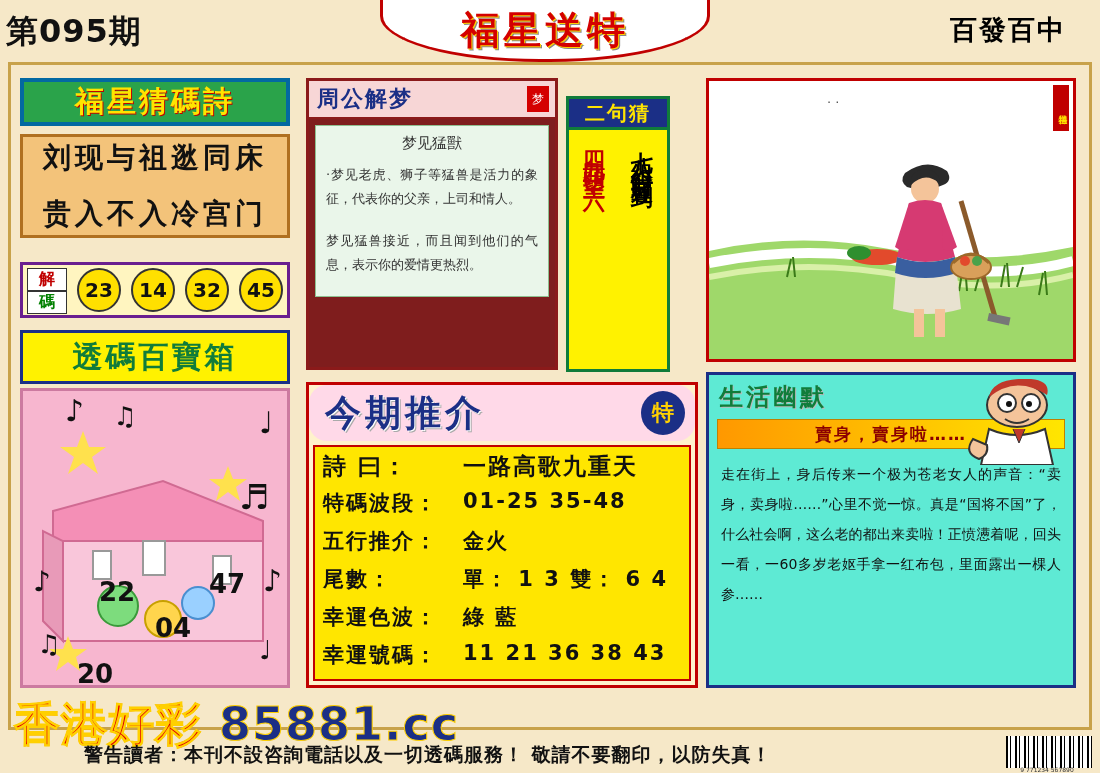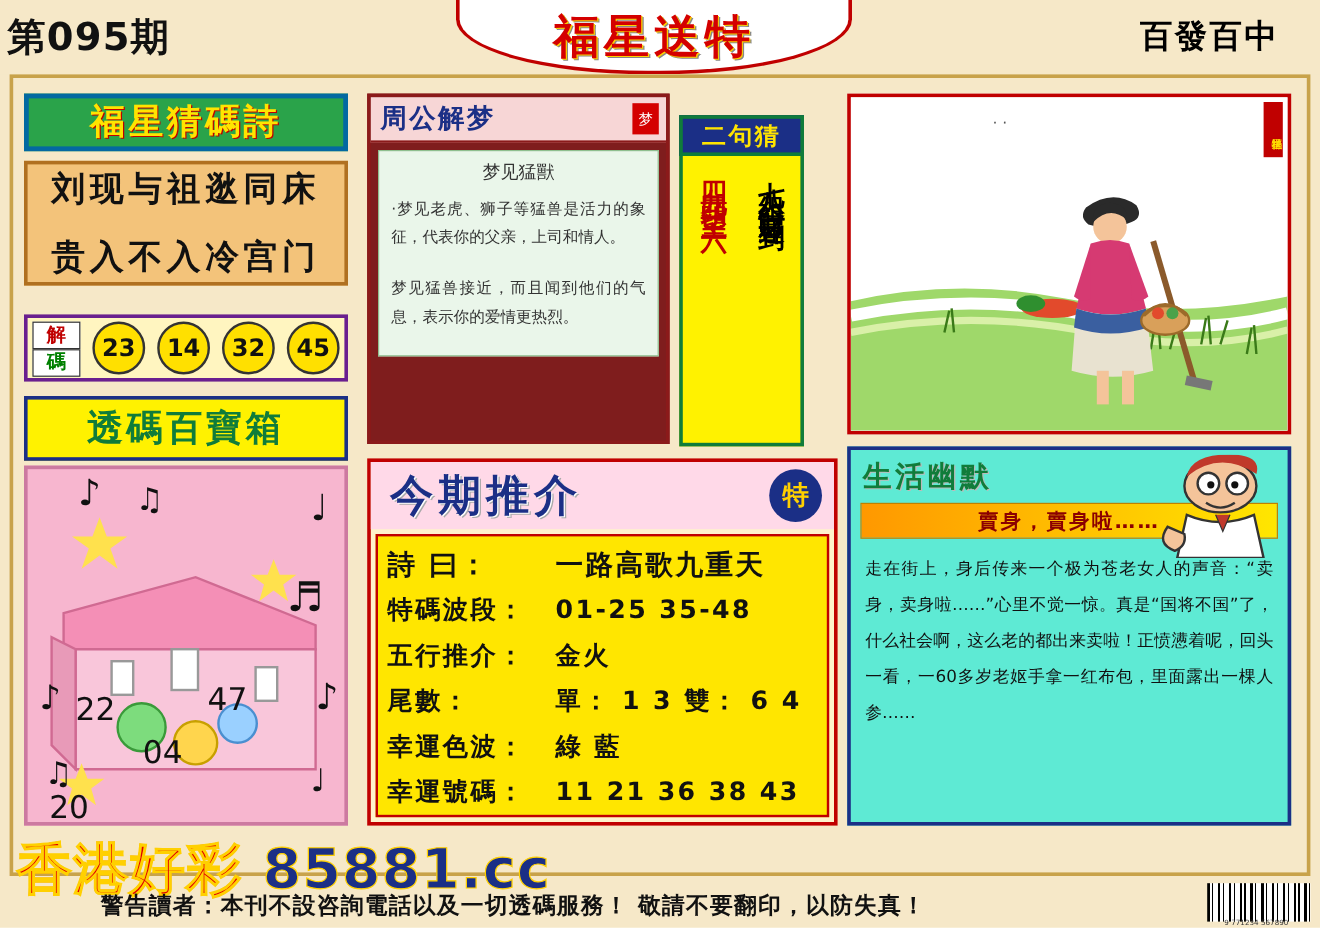--- a/index.html
+++ b/index.html
@@ -118,21 +118,21 @@
     font-size:30px;font-weight:bold;color:#107c3a;letter-spacing:3px;
   }
   .treasure{
     position:absolute;left:20px;top:388px;width:270px;height:300px;
     background:#f6a9c8;
     border:3px solid #cc7aa0;
     box-sizing:border-box;
     overflow:hidden;
   }
   .tnum{
-    position:absolute;font-size:26px;font-weight:normal;color:#111;
+    position:absolute;font-size:26px;font-weight:bold;color:#111;padding-left:36px;
   }
   
   .dream-box{
     position:absolute;left:306px;top:78px;width:252px;height:292px;
     background:#7f1d1d;
     border:3px solid #8b1a1a;
     box-sizing:border-box;
   }
   .dream-hd{
     height:36px;background:#f7d6d6;border-bottom:2px solid #8b1a1a;
@@ -185,36 +185,37 @@
   
   .picks{
     position:absolute;left:306px;top:382px;width:392px;height:306px;
     background:#fff2cc;
     border:3px solid #c00000;
     box-sizing:border-box;
   }
   .picks-hd{
     height:56px;display:flex;align-items:center;
     background:#ffd9e8;
+    border-radius:18px;
   }
   .picks-hd .pt{
     font-size:36px;font-weight:bold;color:#1b2f86;letter-spacing:4px;margin-left:16px;
     text-shadow:1px 1px 0 #fff,2px 2px 0 #aaa;
   }
   .picks-hd .pmed{
     width:44px;height:44px;border-radius:50%;
     background:#1b2f86;color:#ffd000;margin-left:auto;margin-right:10px;
     display:flex;align-items:center;justify-content:center;font-size:22px;font-weight:bold;
   }
   .picks-body{
     margin:4px;height:236px;background:#ffe600;border:2px solid #c00000;
     box-sizing:border-box;padding:4px 8px;
   }
   .prow{
-    display:flex;align-items:center;height:38px;
+    display:flex;align-items:flex-start;height:38px;
     font-size:21px;font-weight:bold;color:#111;
   }
   .prow .lab{width:140px;letter-spacing:2px;}
   .prow .val{flex:1;letter-spacing:2px;}
   .prow.first{font-size:23px;}
   
   .pic-box{
     position:absolute;left:706px;top:78px;width:370px;height:284px;
     background:#ffffff;
     border:3px solid #c00000;

